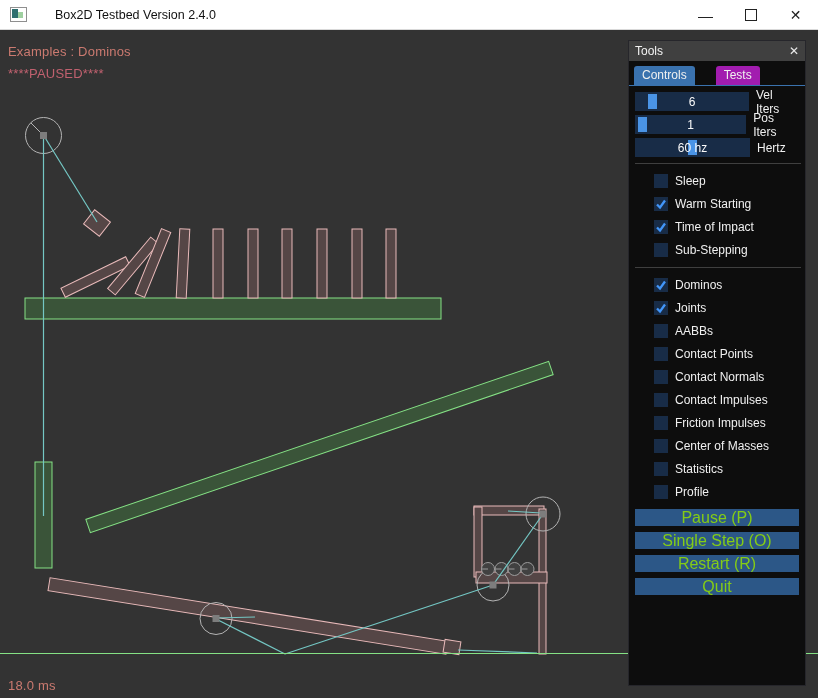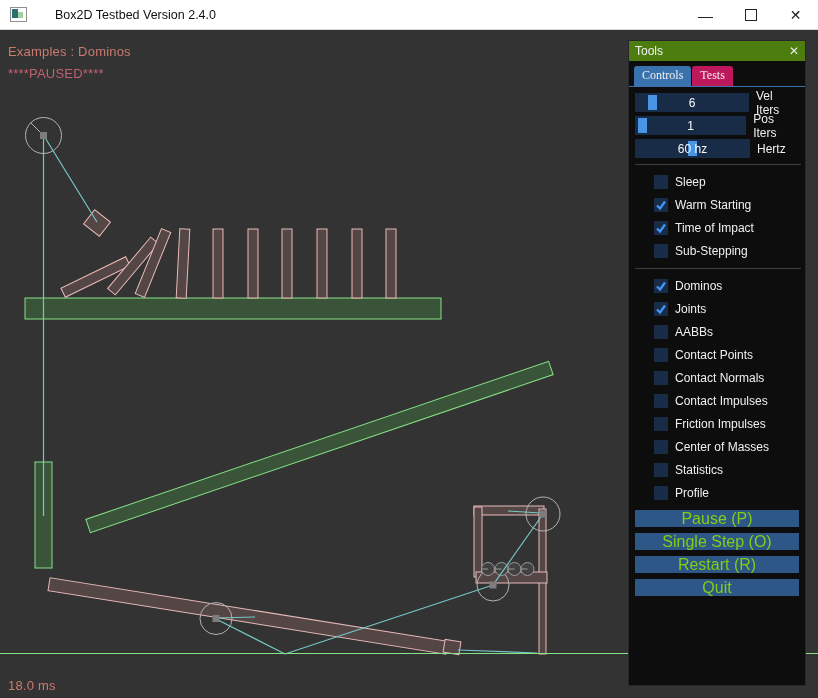--- a/index.html
+++ b/index.html
@@ -27,27 +27,27 @@
   .overlay-text{position:absolute;font-size:13px;letter-spacing:.2px;}
   #example-label{left:8px;top:6px;color:#cb7a70;}
   #paused-label{left:8px;top:28px;color:#c0616f;}
   #frametime-label{left:8px;top:640px;color:#cb7a70;}
   
   .tools-panel{
     position:absolute;left:628px;top:40px;width:178px;height:646px;
     background:#0d0d0d;border:1px solid #26262b;box-sizing:border-box;
     color:#e6e6e6;font-size:12px;
   }
-  .tp-titlebar{height:20px;background:#4d7c0f;display:flex;align-items:center;justify-content:space-between;padding:0 6px;}
+  .tp-titlebar{height:20px;background:#404040;display:flex;align-items:center;justify-content:space-between;padding:0 6px;}
   .tp-title{color:#f2f2f2;font-size:12px;}
   .tp-close{color:#eaeaea;font-size:12px;cursor:default;}
-  .tp-tabs{display:flex;gap:1px;padding:5px 14px 0 5px;border-bottom:1px solid #3a72ae;font-family:Liberation Serif, serif;}
+  .tp-tabs{display:flex;gap:1px;padding:5px 14px 0 5px;border-bottom:1px solid #3a72ae;}
   .tp-tab{padding:2px 8px 3px 8px;border-radius:3px 3px 0 0;font-size:12px;color:#f0f0f0;}
   .tp-tab.active{background:#3a72ae;}
-  .tp-tab.inactive{background:#be185d;}
+  .tp-tab.inactive{background:#a21caf;margin-left:20px;}
   .tp-body{padding:6px 6px 0 6px;}
   .slider-row{display:flex;align-items:center;height:19px;margin-bottom:4px;}
   .slider-track{position:relative;width:115px;height:19px;background:#182c47;}
   .slider-grab{position:absolute;top:2px;bottom:2px;width:9px;background:#4a94e6;}
   .slider-value{position:absolute;left:0;right:0;top:0;bottom:0;display:flex;align-items:center;justify-content:center;color:#fafafa;z-index:2;}
   .slider-label{margin-left:7px;color:#f0f0f0;}
   .separator{height:1px;background:#3f3f3f;margin:6px 0 5px 0;width:166px;}
   .cb-row{display:flex;align-items:center;height:23px;padding-left:19px;}
   .cb-box{width:14px;height:14px;background:#182c47;margin-right:7px;position:relative;flex:0 0 auto;}
   .cb-box svg{position:absolute;left:0;top:0;}

